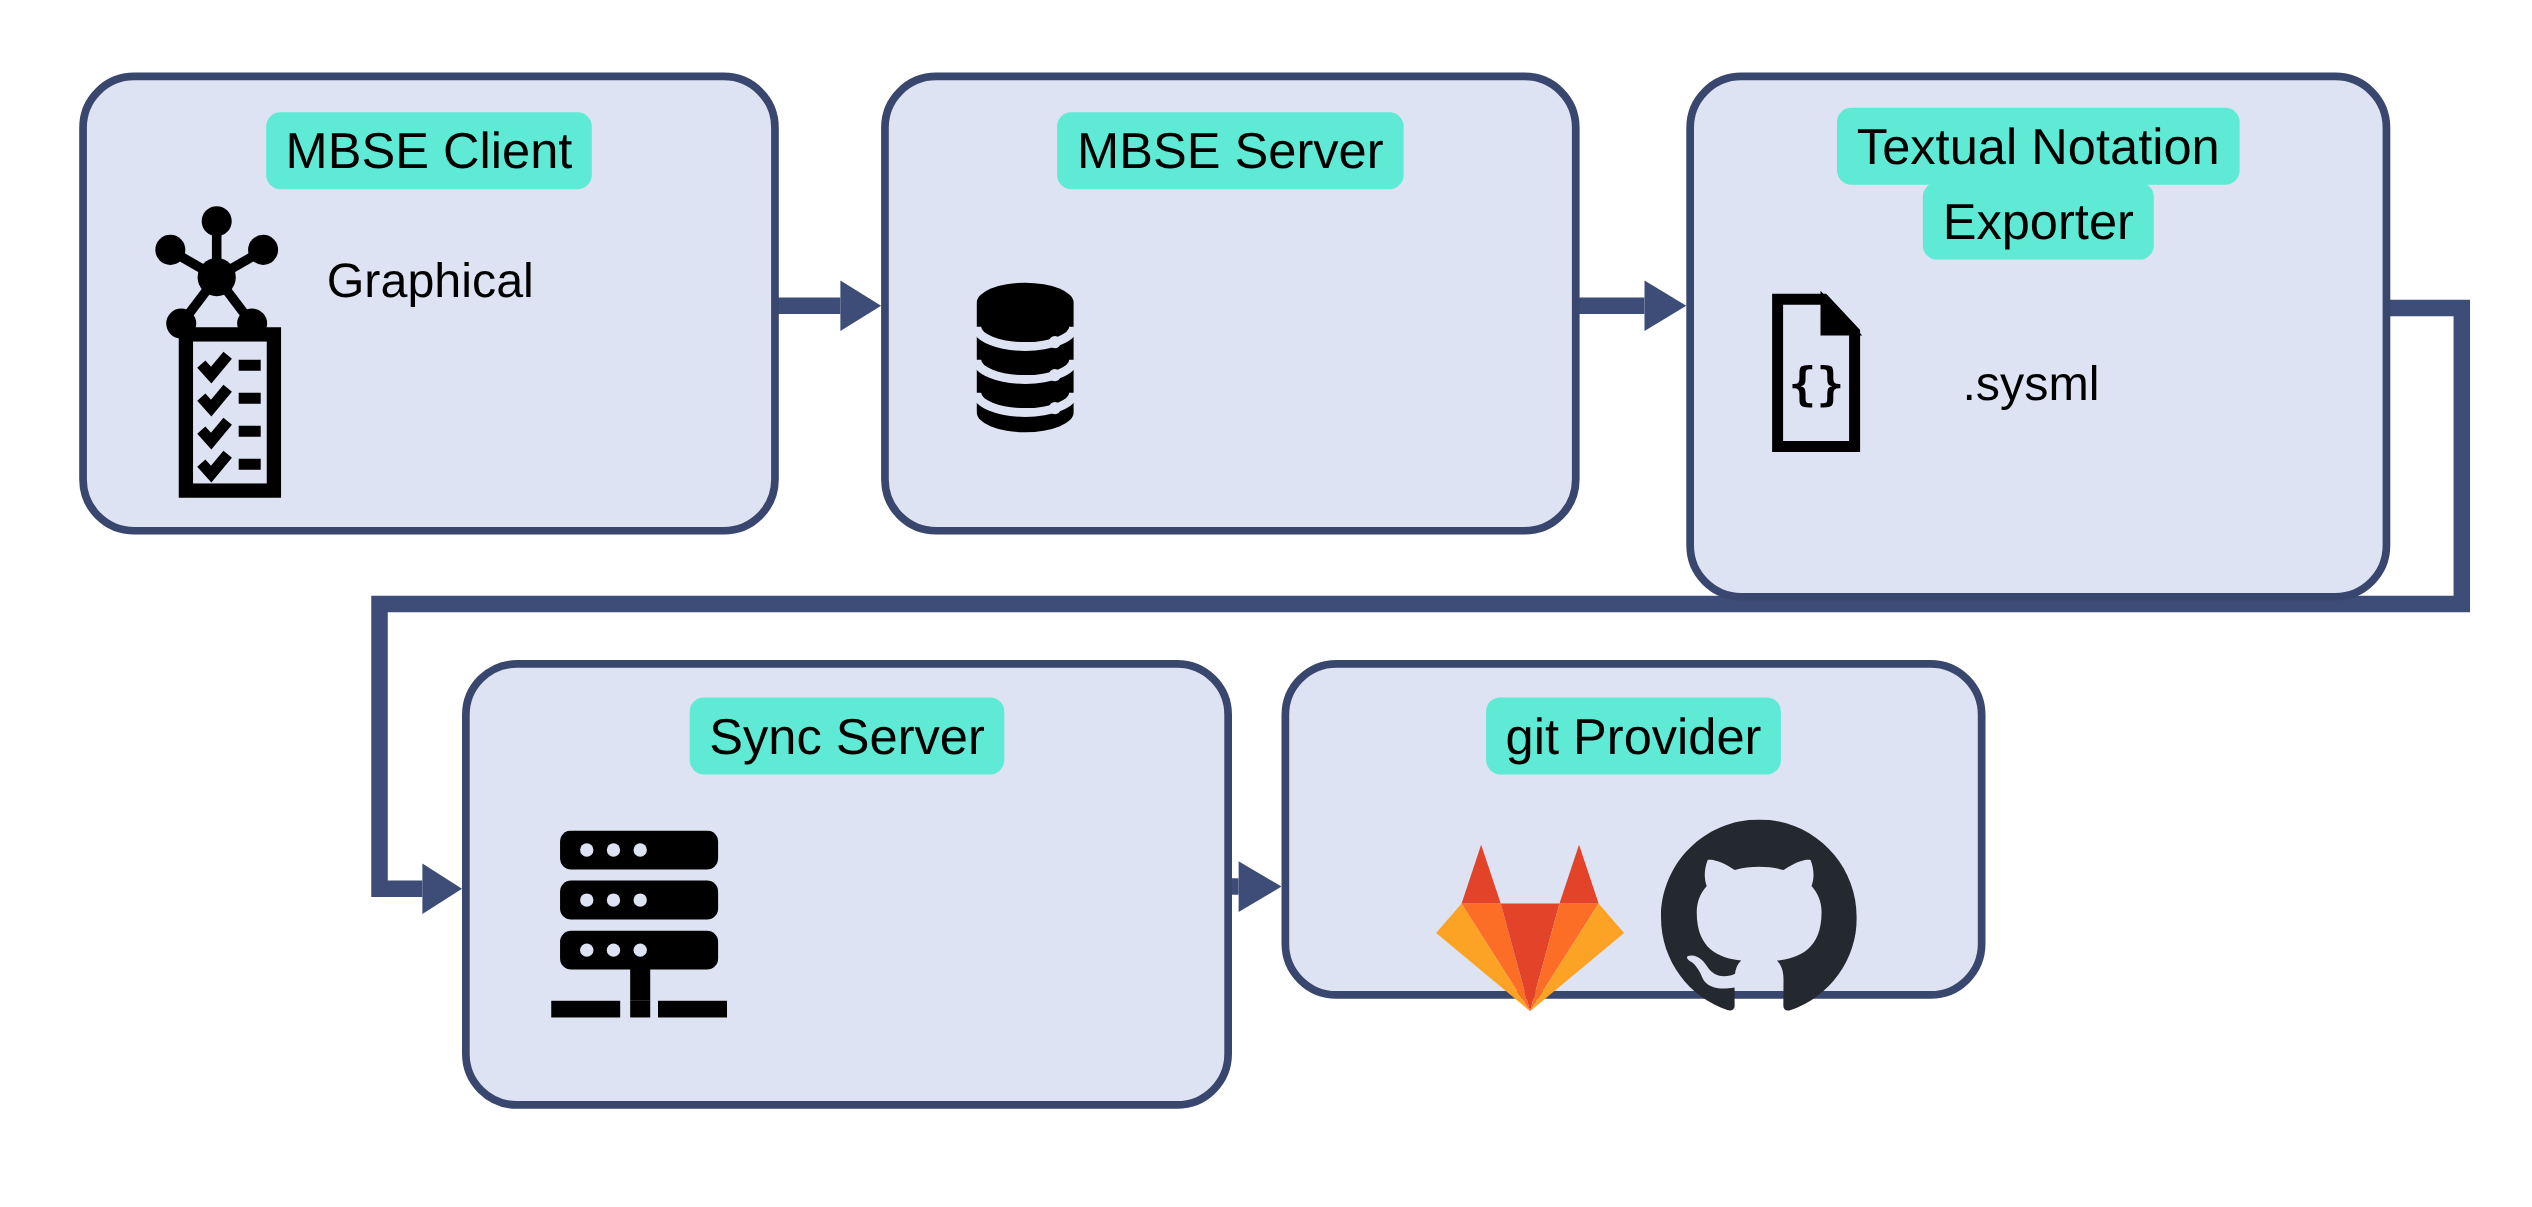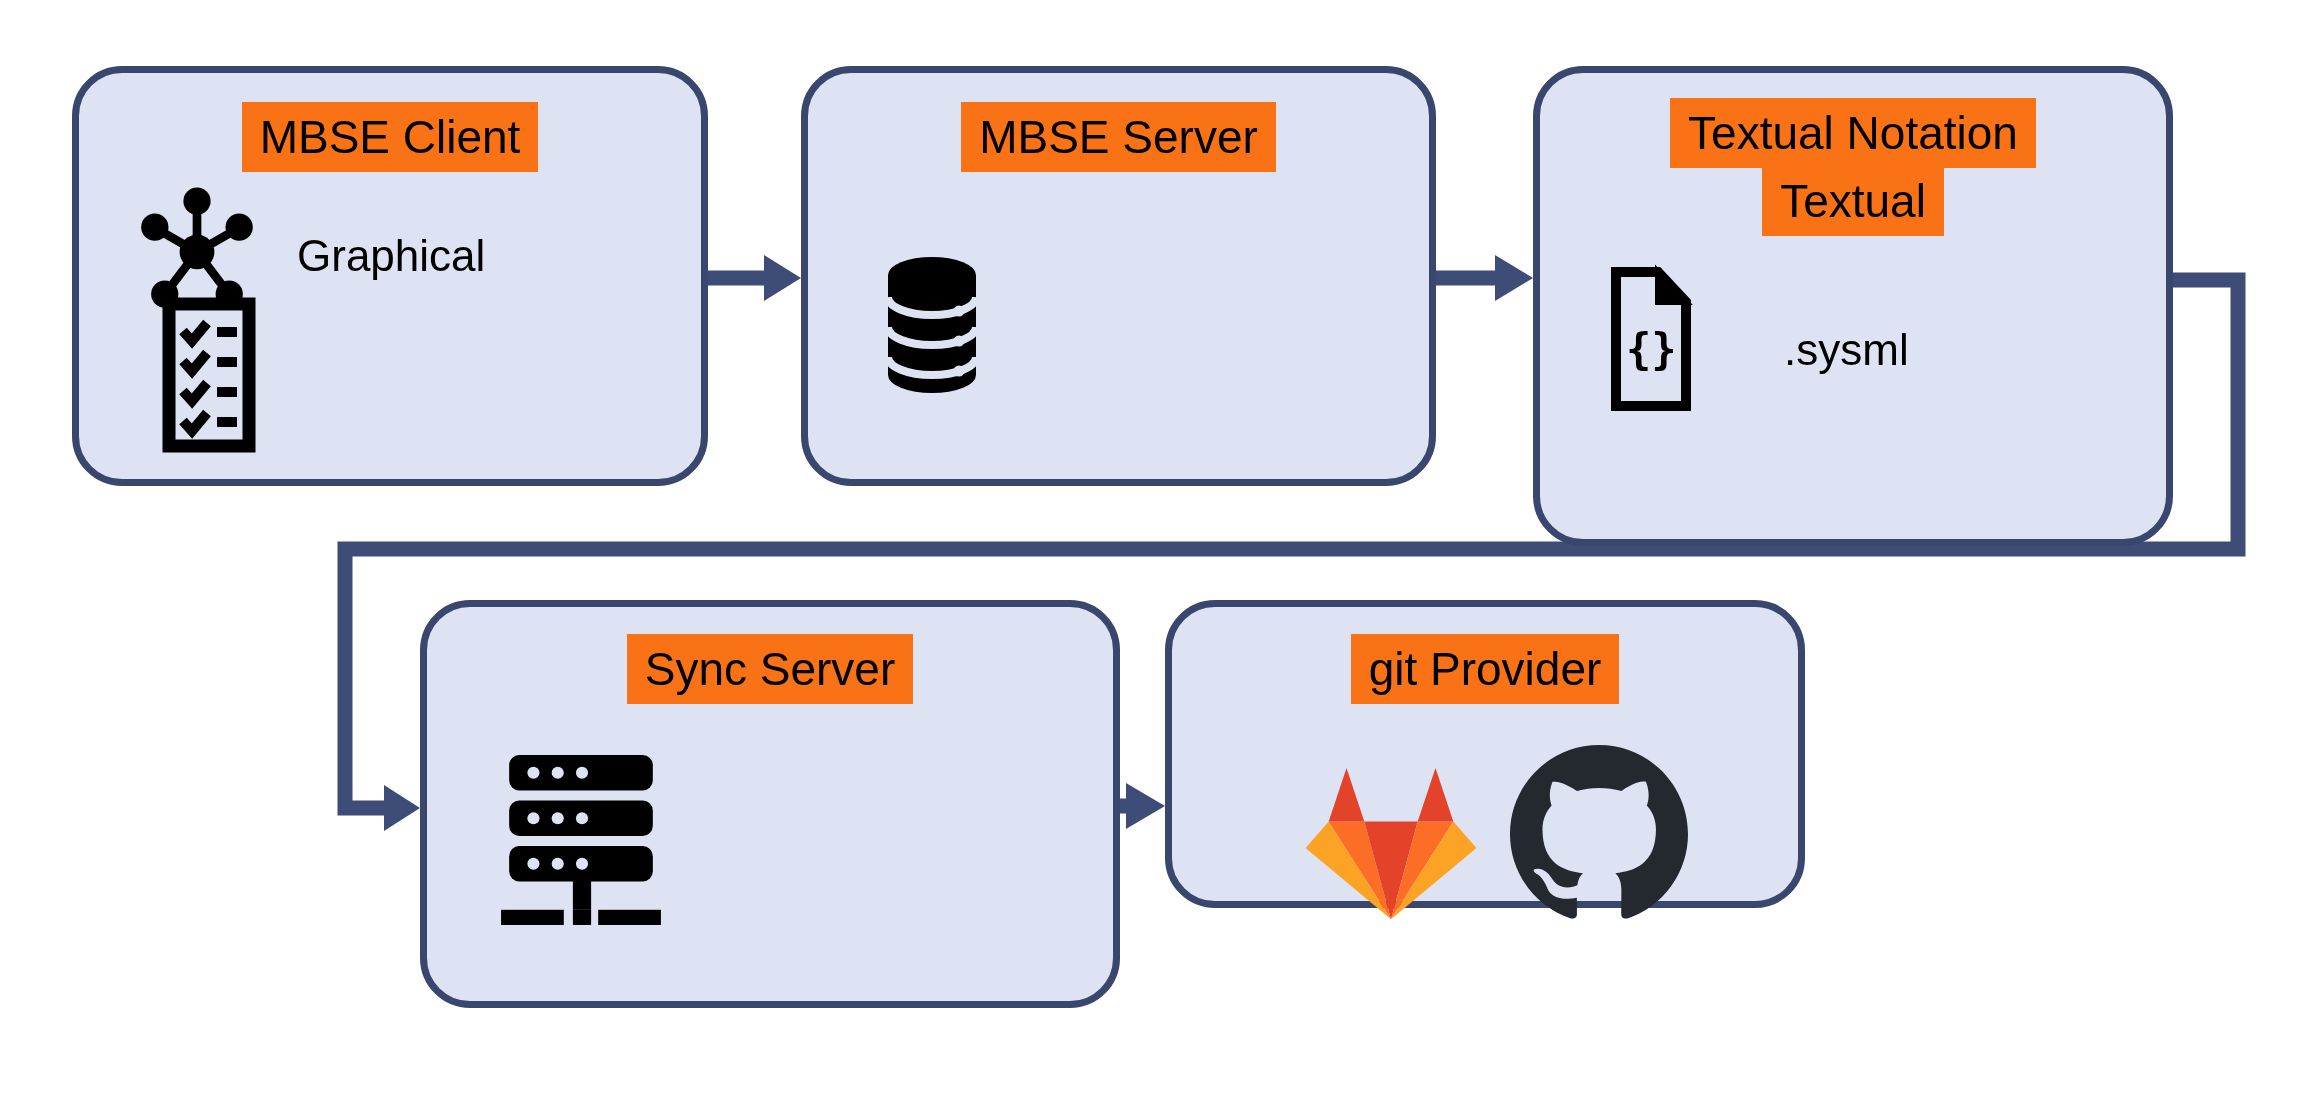--- a/index.html
+++ b/index.html
@@ -9,21 +9,21 @@
   }
   .arrow-layer{position:absolute;left:0;top:0;width:2302px;height:1097px;}
   .node{
     position:absolute;background:#dde3f2;border:7px solid #39466e;
     border-radius:50px;box-sizing:border-box;
   }
   .title{
     position:absolute;left:0;right:0;text-align:center;
     font-size:46px;line-height:1.48;white-space:nowrap;
   }
-  .title .hl{background:#f97316;padding:9px 18px;white-space:nowrap;}
+  .title .hl{background:#5eead4;padding:9px 18px;white-space:nowrap;border-radius:13px;}
   .title.two-line{white-space:normal;}
   .label{
     position:absolute;font-size:44px;line-height:1.4;
   }
   .icon-wrap{position:absolute;}
 </style>
 </head>
 <body>
 
 <div class="canvas">
@@ -111,21 +111,21 @@
           <circle cx="79" cy="92" r="5.5"></circle>
           <circle cx="79" cy="122" r="5.5"></circle>
         </g>
       </svg>
     </div>
   </div>
 
   <div class="node" style="left:1533px;top:66px;width:640px;height:480px;">
     <div class="title two-line" style="top:26px;">
       <span class="hl">Textual Notation</span><br>
-      <span class="hl">Textual</span>
+      <span class="hl">Exporter</span>
     </div>
     <div class="icon-wrap" style="left:66px;top:190px;">
       <svg width="90" height="152" viewBox="0 0 90 150">
         <path d="M10,8 H52 L80,38 V142 H10 Z" fill="none" stroke="#000" stroke-width="10" stroke-linejoin="miter"></path>
         <path d="M52,8 V38 H80 Z" fill="#000" stroke="#000" stroke-width="6"></path>
         <text x="20" y="100" font-size="42" font-weight="bold" font-family="DejaVu Sans Mono, monospace" fill="#000">{}</text>
       </svg>
     </div>
     <div class="label" style="left:244px;top:246px;">.sysml</div>
   </div>

